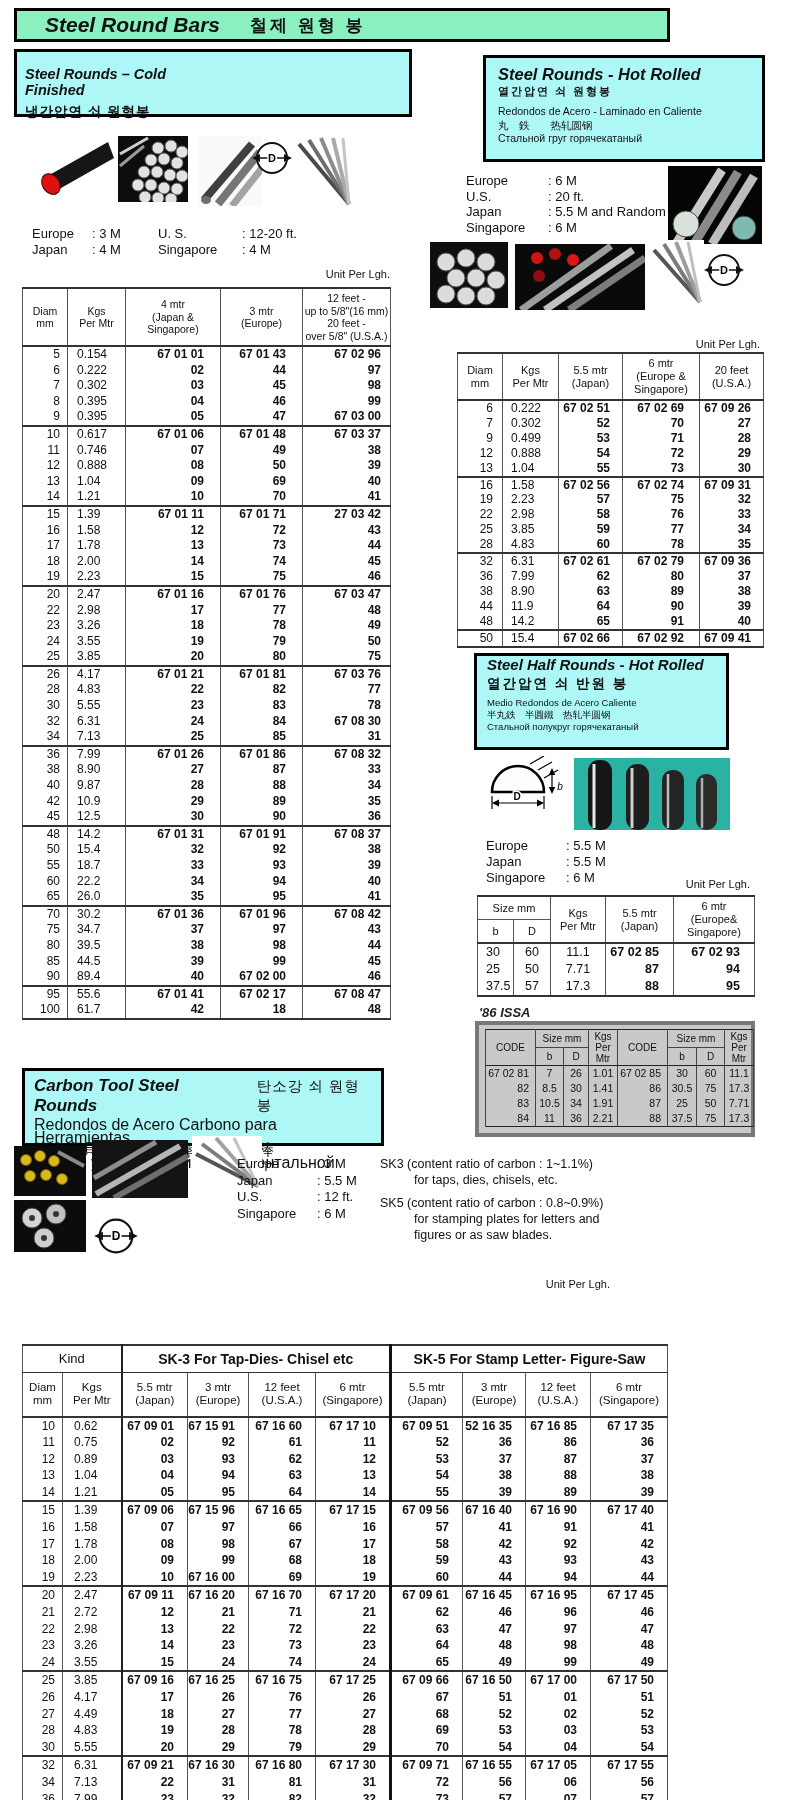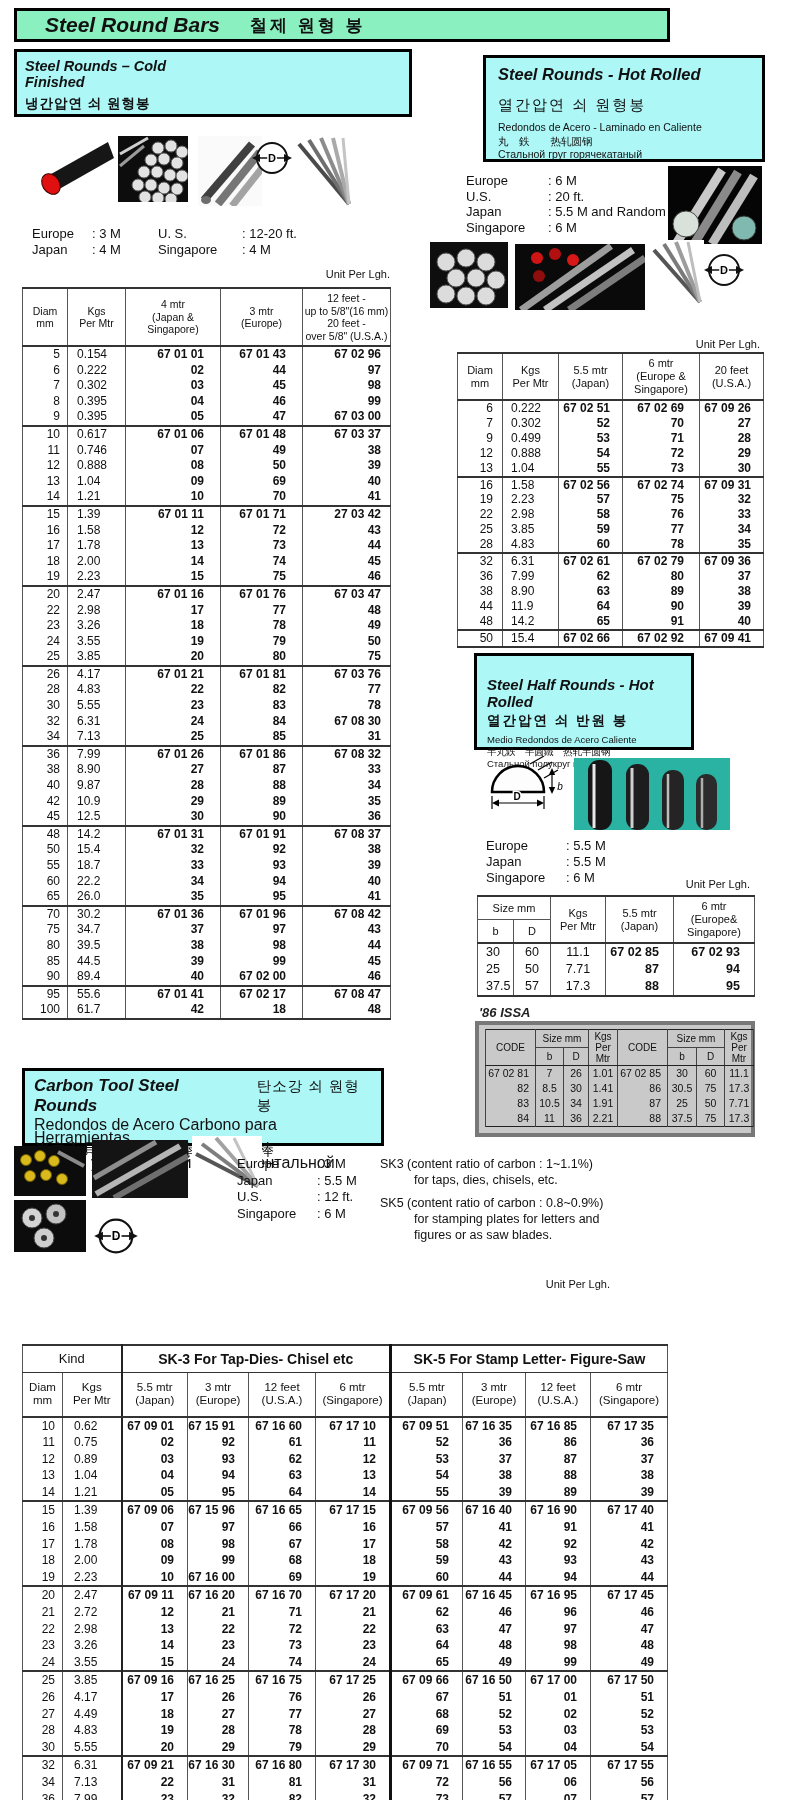--- a/index.html
+++ b/index.html
@@ -9,32 +9,32 @@
 body{margin:0;background:#e8e8e8;font-family:"Liberation Sans",sans-serif;color:#111;}
 .page{position:relative;width:797px;height:1800px;background:#fff;overflow:hidden;margin:0 auto;}
 
 
 .title-bar{position:absolute;left:14px;top:8px;width:656px;height:34px;background:var(--green);
   border:3px solid #000;display:flex;align-items:center;padding-left:28px;gap:30px;}
 .title-en{font-style:italic;font-weight:bold;font-size:21px;}
 .title-ko{font-weight:bold;font-size:17px;letter-spacing:3px;}
 
 .panel{position:absolute;background:var(--cyan);border:3px solid #000;}
-.cold-panel{left:14px;top:49px;width:398px;height:68px;padding:6px 8px;display:flex;gap:10px;}
+.cold-panel{left:14px;top:49px;width:398px;height:68px;padding:14px 8px;display:flex;gap:10px;}
 .cold-panel .h-en{font-style:italic;font-weight:bold;font-size:14.5px;}
 .cold-panel .h-ko{font-weight:bold;font-size:13.5px;margin-top:5px;letter-spacing:1px;}
 .cp-left{width:200px;}
 .cp-right{font-size:9.5px;line-height:12.5px;padding-top:2px;}
 
 .hot-panel{left:483px;top:55px;width:282px;height:107px;padding:7px 12px;}
 .hot-panel .h-en{font-style:italic;font-weight:bold;font-size:16.5px;}
-.hot-panel .h-ko{font-weight:normal;font-size:15px;margin:12px 0 6px;letter-spacing:2px;}
+.hot-panel .h-ko{font-weight:bold;font-size:11px;margin:0 0 6px;letter-spacing:2px;}
 .hot-panel .sub{font-size:10.5px;line-height:13.5px;}
 
-.half-panel{left:474px;top:653px;width:220px;height:97px;padding:20px 10px;}
+.half-panel{left:474px;top:653px;width:255px;height:97px;padding:0 10px;}
 .half-panel .h-en{font-style:italic;font-weight:bold;font-size:15px;}
 .half-panel .h-ko{font-weight:bold;font-size:13.5px;margin:2px 0 4px;letter-spacing:2px;}
 .half-panel .sub{font-size:9.5px;line-height:12px;}
 
 .carbon-panel{left:22px;top:1068px;width:362px;height:78px;padding:5px 9px;}
 .carbon-panel .row1{display:flex;align-items:baseline;gap:16px;}
 .carbon-panel .h-en{font-style:italic;font-weight:bold;font-size:17px;}
 .carbon-panel .h-ko{font-weight:normal;font-size:14.5px;letter-spacing:1px;}
 .carbon-panel .sub{font-size:16px;line-height:12.5px;}
 .carbon-panel .sub.first{margin-top:3px;}
@@ -1081,21 +1081,21 @@
     </thead>
     <tbody>
         <tr>
           <td>10</td>
           <td>0.62</td>
           <td>67 09 01</td>
           <td>67 15 91</td>
           <td>67 16 60</td>
           <td>67 17 10</td>
           <td>67 09 51</td>
-          <td>67 16 35</td>
+          <td>52 16 35</td>
           <td>67 16 85</td>
           <td>67 17 35</td>
         </tr>
         <tr>
           <td>11</td>
           <td>0.75</td>
           <td>02</td>
           <td>92</td>
           <td>61</td>
           <td>11</td>

